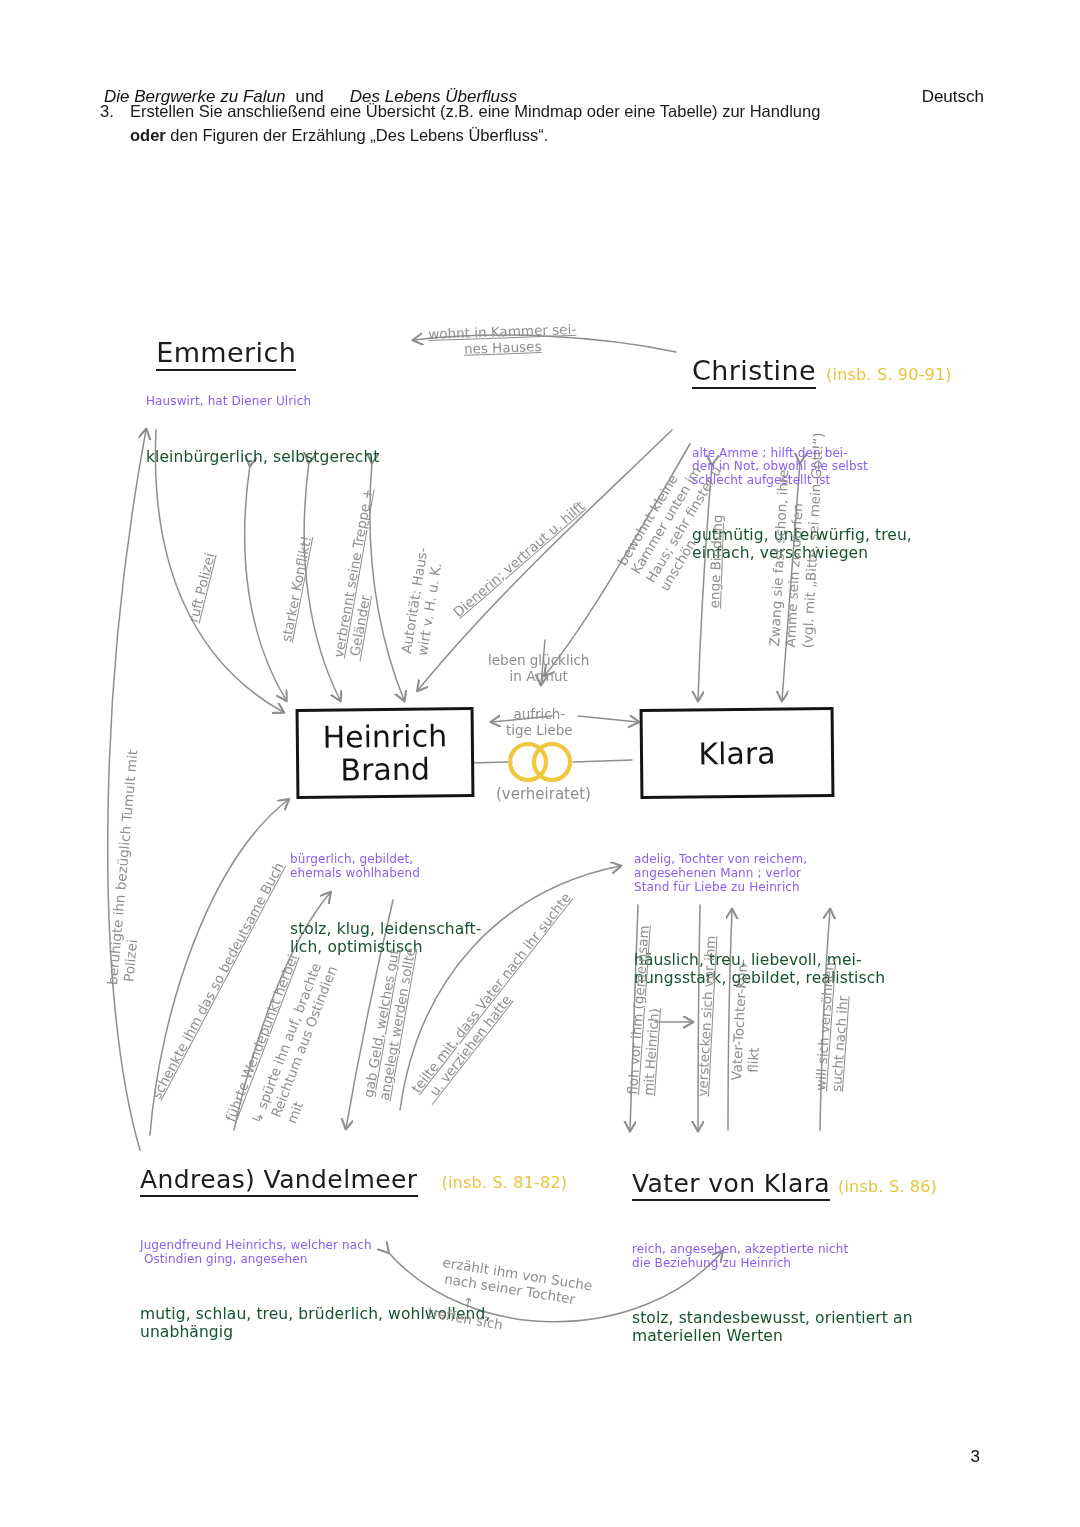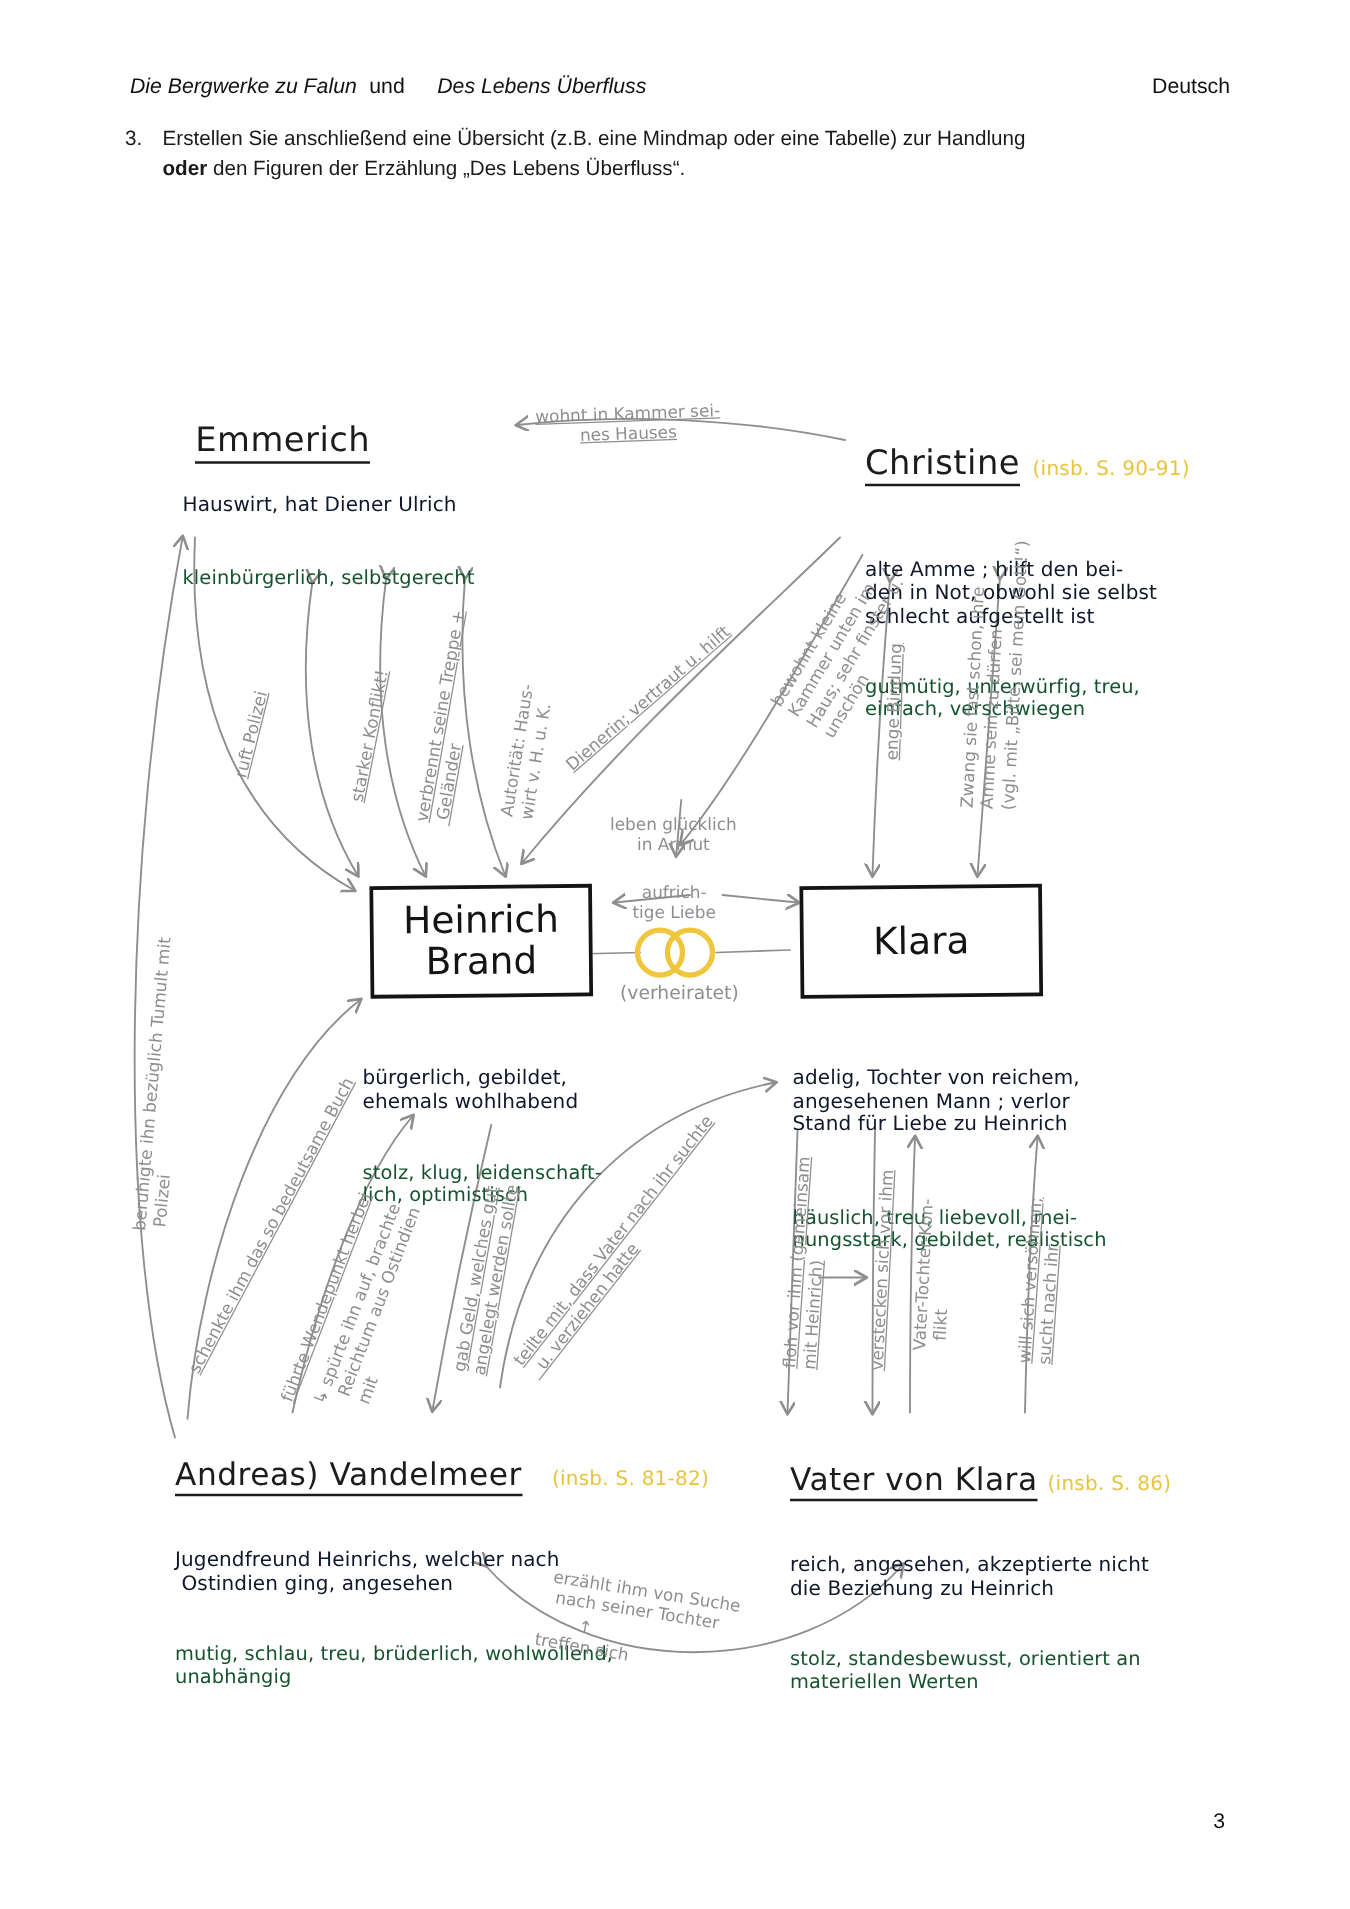--- a/index.html
+++ b/index.html
@@ -23,20 +23,21 @@
     top: 58px;
     width: 880px;
     font-size: 17px;
     line-height: 1.35;
     color: #111;
   }
   .doc-header .hdr-row {
     display: flex;
     align-items: flex-end;
     white-space: pre;
+    margin-top: 28px;
   }
   .hdr-title-1 { font-style: italic; }
   .hdr-und { margin: 0 26px 0 10px; }
   .hdr-title-2 { font-style: italic; }
   .hdr-subject { margin-left: auto; }
 
   .task {
     position: absolute;
     left: 100px;
     top: 100px;
@@ -83,22 +84,22 @@
     border-bottom: 2.5px solid #1c1c1c;
     padding-bottom: 1px;
     display: inline-block;
   }
   .node-ref {
     font-size: 16px;
     color: #e8c33c;
     letter-spacing: .2px;
   }
   .desc-blue {
-    font-size: 16px;
-    color: #0f172a;
+    font-size: 12px;
+    color: #8b5cf6;
     letter-spacing: .1px;
   }
   .desc-brown {
     font-size: 15.5px;
     color: #14532d;
     letter-spacing: .1px;
   }
 
   
   .box-node {

